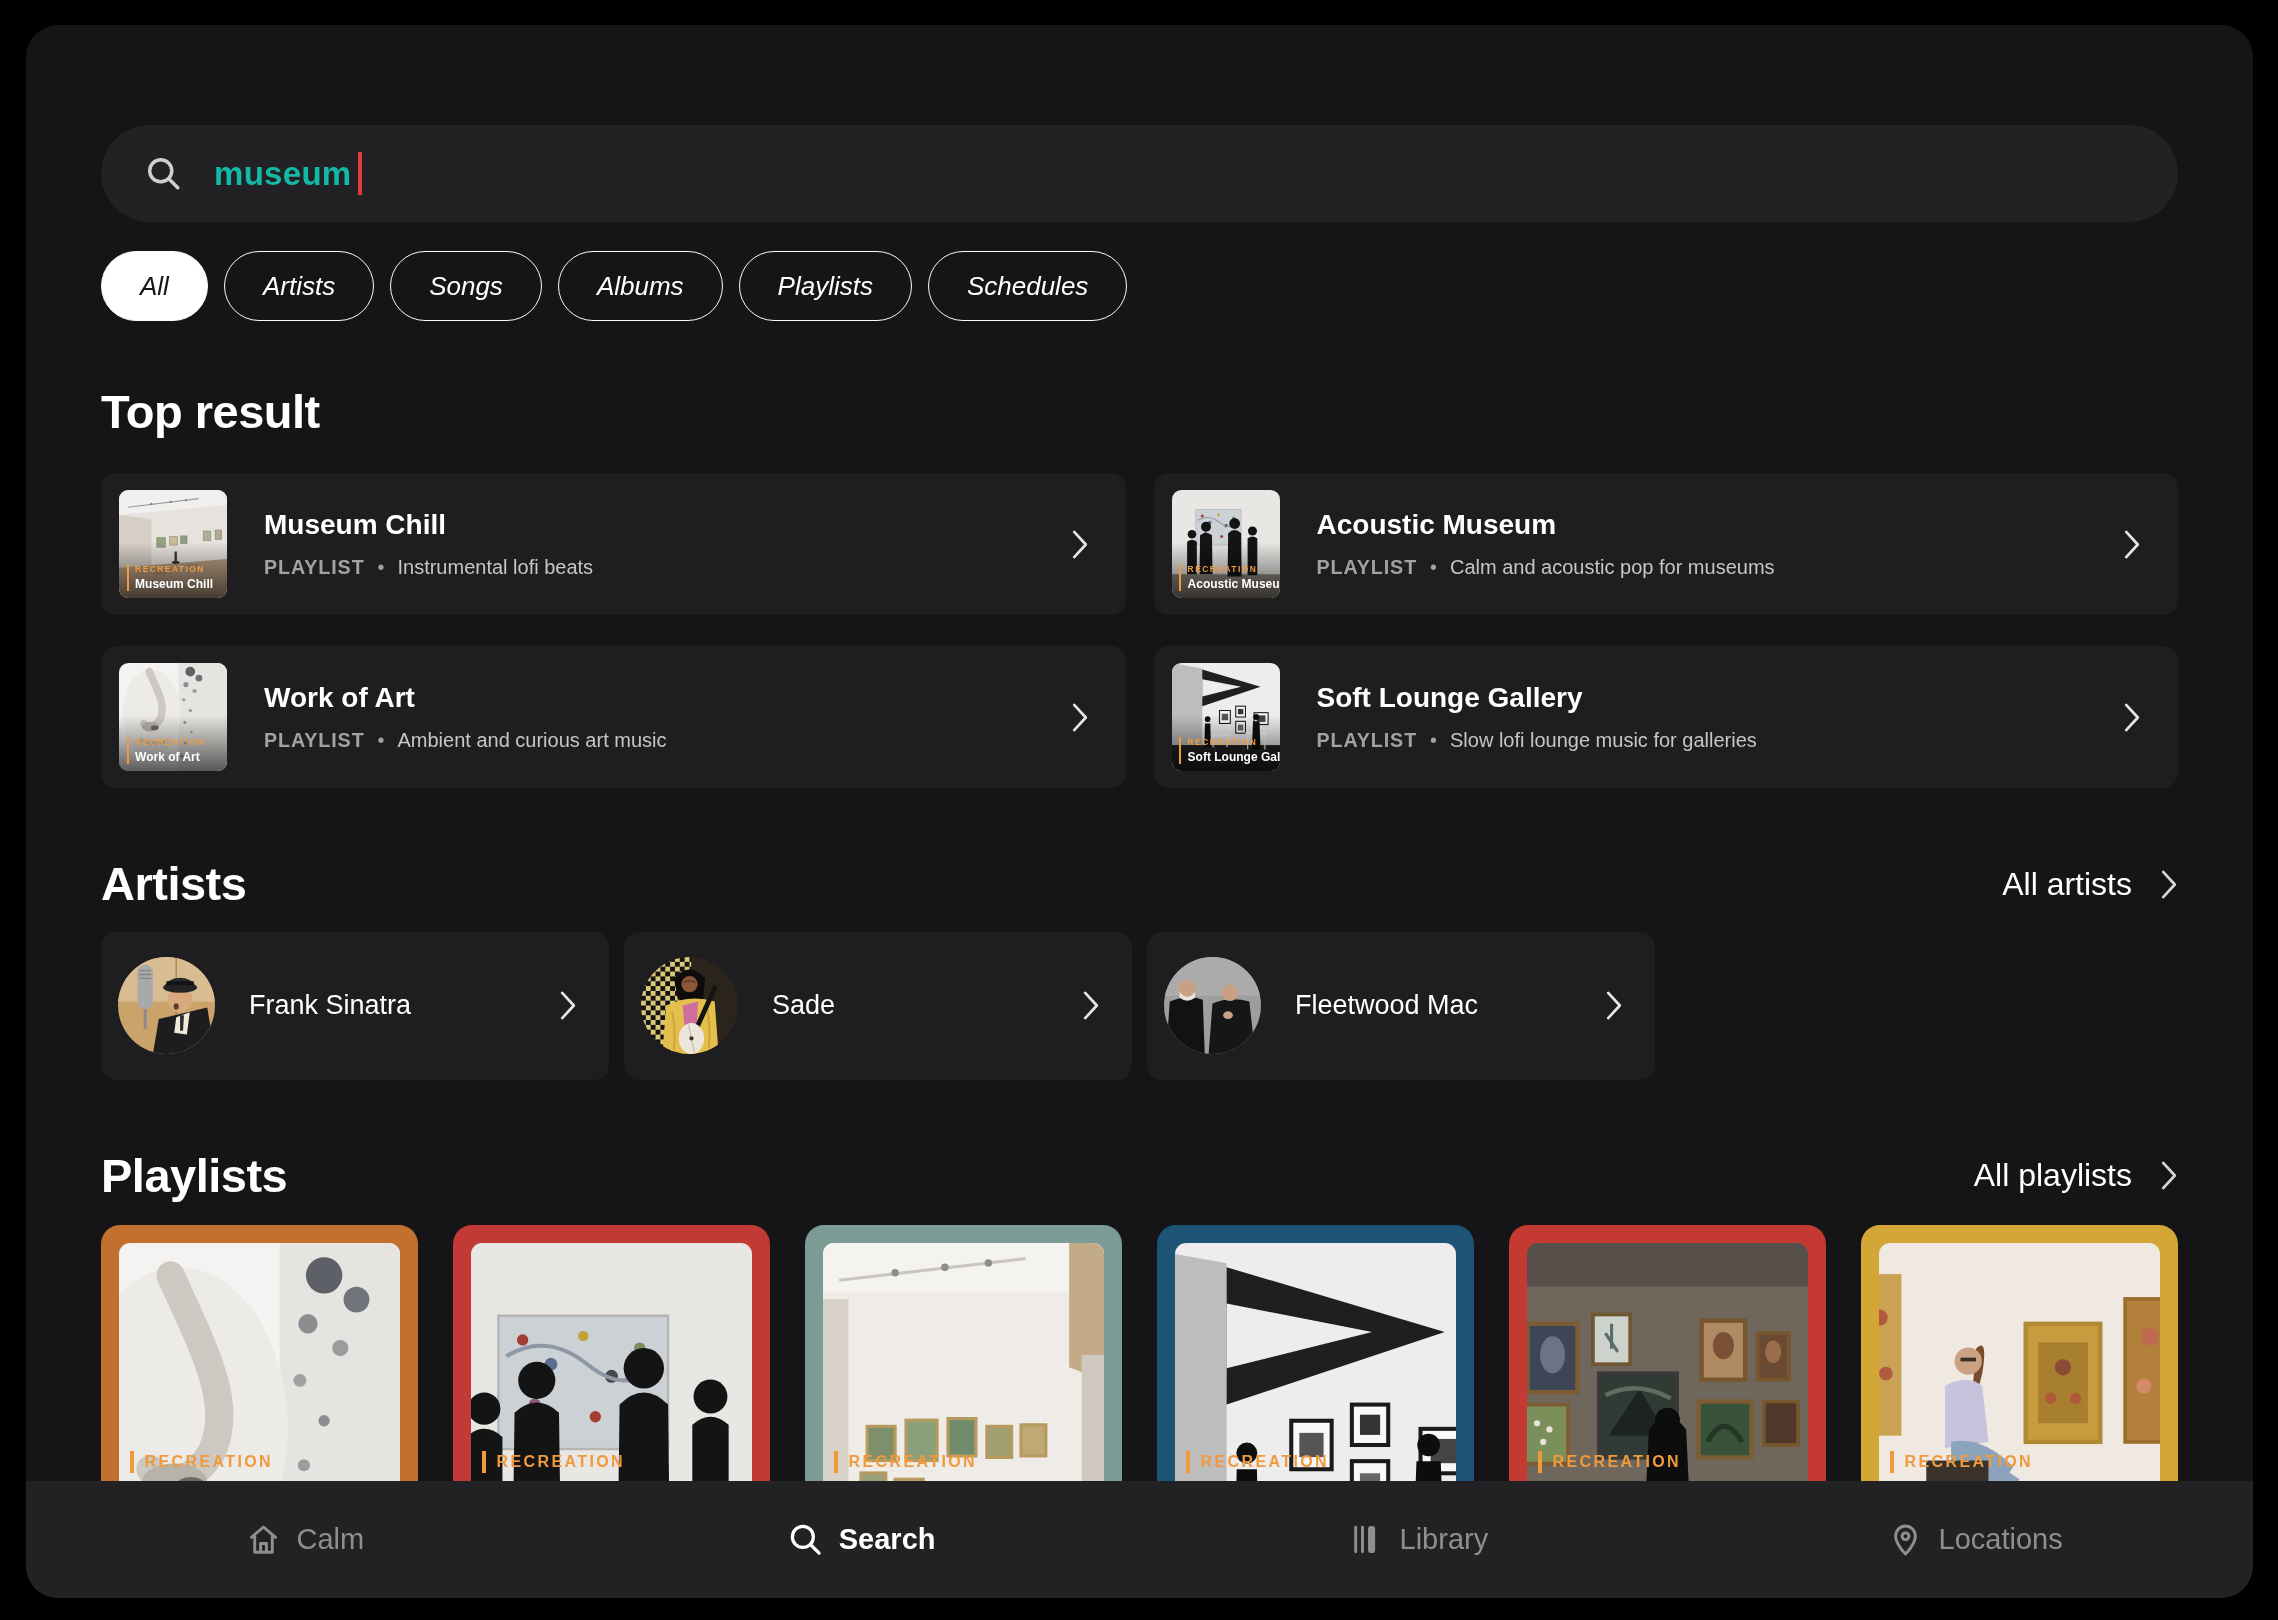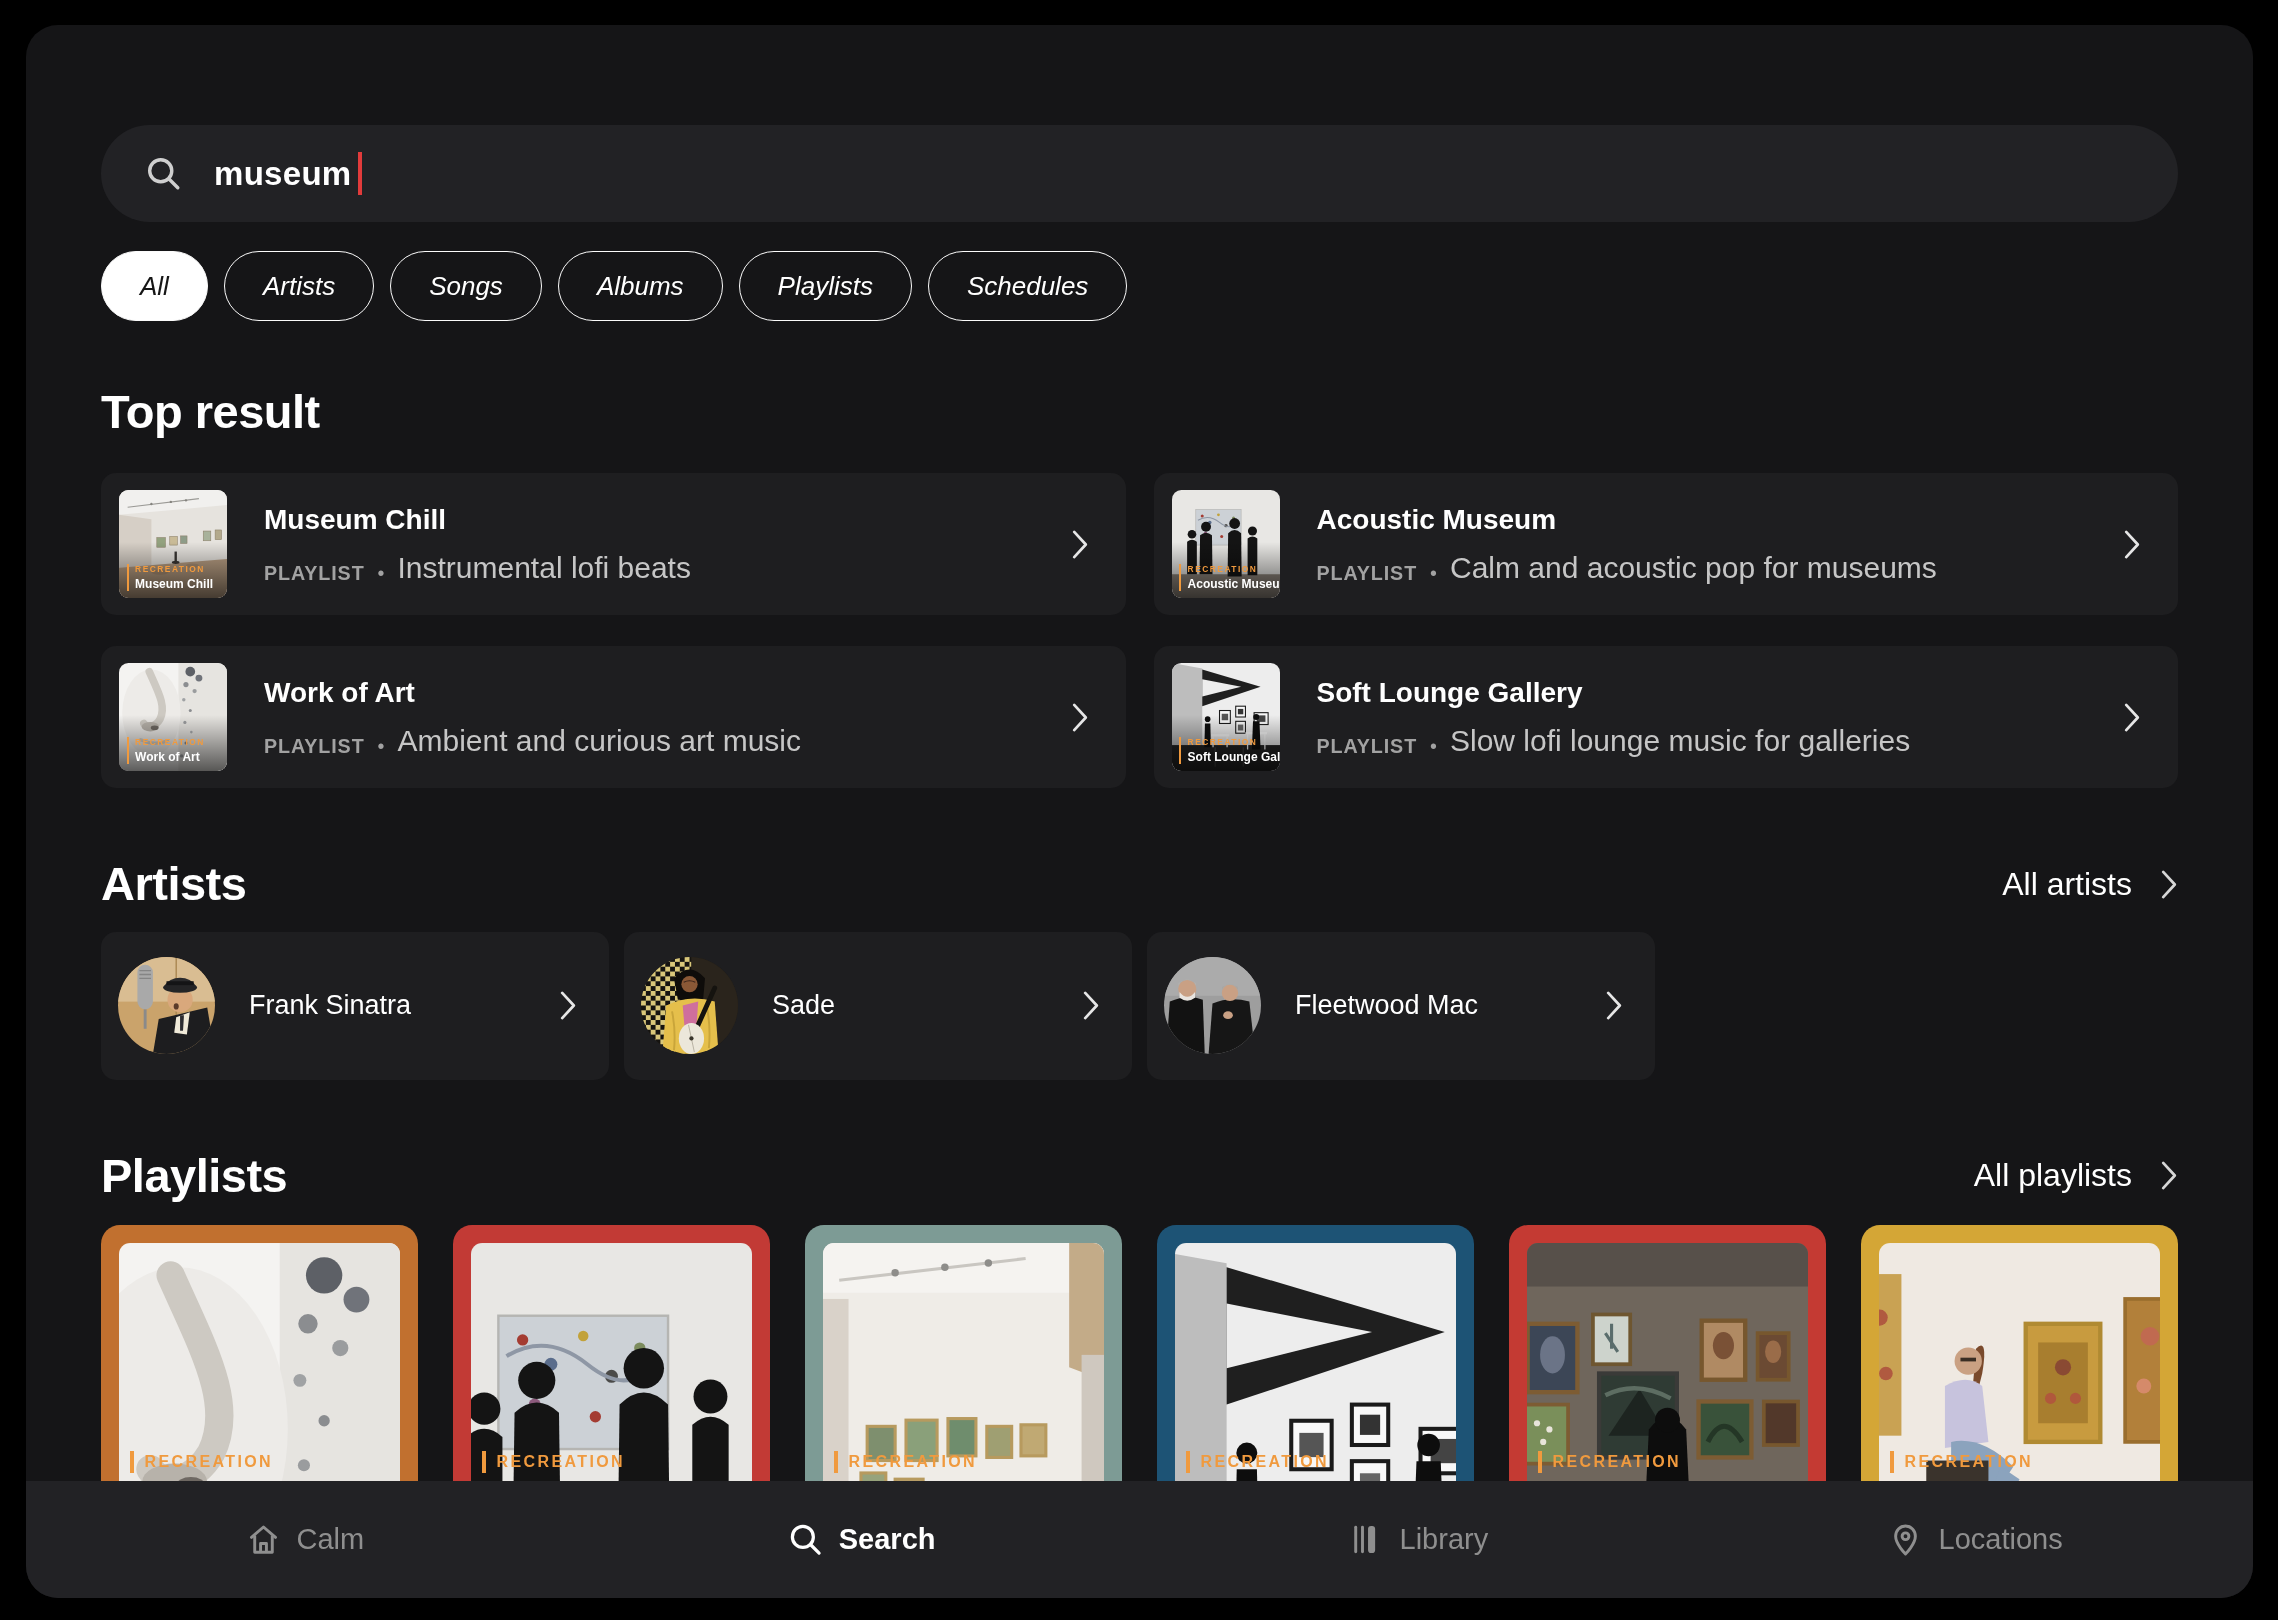--- a/index.html
+++ b/index.html
@@ -6,21 +6,21 @@
   body{width:2279px;height:1621px;position:relative;overflow:hidden;
        font-family:"Liberation Sans", sans-serif;}
   .app{position:absolute;left:26px;top:25px;right:26px;bottom:23.4px;
        background:#151517;border-radius:32px;overflow:hidden;}
   .content{padding:0 75px;}
 
   
   .searchbar{margin-top:100px;height:97px;border-radius:49px;background:#222225;
              display:flex;align-items:center;padding:0 43px;cursor:text;}
   .searchbar .mag{width:39px;height:39px;color:#cfcfcf;}
-  .search-text{margin-left:31px;font-size:33px;font-weight:600;color:#ffffff;letter-spacing:0.3px;}
+  .search-text{margin-left:31px;font-size:33px;font-weight:600;color:#14b8a6;letter-spacing:0.3px;}
   .caret{display:inline-block;width:3.7px;height:43px;background:#e23b3b;margin-left:6.6px;
          vertical-align:-8.4px;animation:blink 1.1s steps(2,start) infinite;}
   @keyframes blink{50%{opacity:0;}}
 
   
   .chips{margin-top:29px;display:flex;gap:16px;}
   .chip{height:70px;padding:0 38px;border-radius:36px;border:1.9px solid #fbfbfb;
         background:transparent;color:#fff;font-size:26px;font-weight:500;
         display:flex;align-items:center;cursor:pointer;font-family:inherit;font-style:italic;}
   .chip--active{background:#fff;color:#161616;}
@@ -41,21 +41,21 @@
   .thumb-shade{position:absolute;left:0;right:0;bottom:0;height:52%;
                background:linear-gradient(transparent,rgba(0,0,0,.62));}
   .thumb-label{position:absolute;left:7.5px;bottom:6.6px;border-left:2.8px solid #f09a3e;padding-left:6.6px;}
   .thumb-badge{font-size:8.4px;color:#f09a3e;font-weight:700;letter-spacing:1.5px;}
   .thumb-name{font-size:12px;color:#fff;font-weight:700;margin-top:3.7px;white-space:nowrap;}
   .result-body{flex:1;margin-left:37px;min-width:0;}
   .result-title{font-size:28px;color:#fff;font-weight:700;}
   .result-meta{margin-top:15px;display:flex;align-items:flex-end;gap:13px;}
   .meta-type{font-size:19.7px;color:#a2a2a2;font-weight:600;letter-spacing:0.9px;}
   .meta-dot{font-size:19.7px;color:#a2a2a2;}
-  .meta-desc{font-size:30px;color:#c6c6c6;}
+  .meta-desc{font-size:20px;color:#c6c6c6;}
   .chev{width:18px;height:31px;color:#e6e6e6;flex:none;}
 
   
   .artist-grid{margin-top:20.6px;display:grid;grid-template-columns:repeat(4,1fr);gap:15px;}
   .artist-card{height:148px;background:#1e1e20;border-radius:15px;display:flex;align-items:center;
                padding:0 32px 0 17px;cursor:pointer;}
   .avatar{width:97px;height:97px;border-radius:50%;overflow:hidden;position:relative;flex:none;}
   .artist-name{flex:1;margin-left:34px;font-size:27px;color:#fff;font-weight:500;}
 
   

